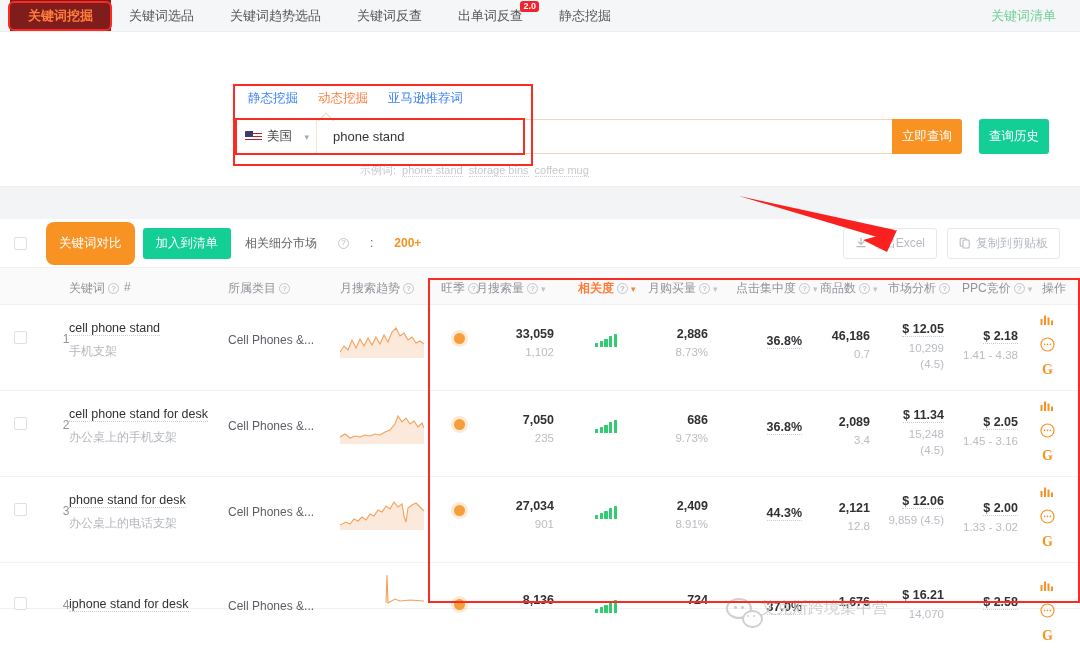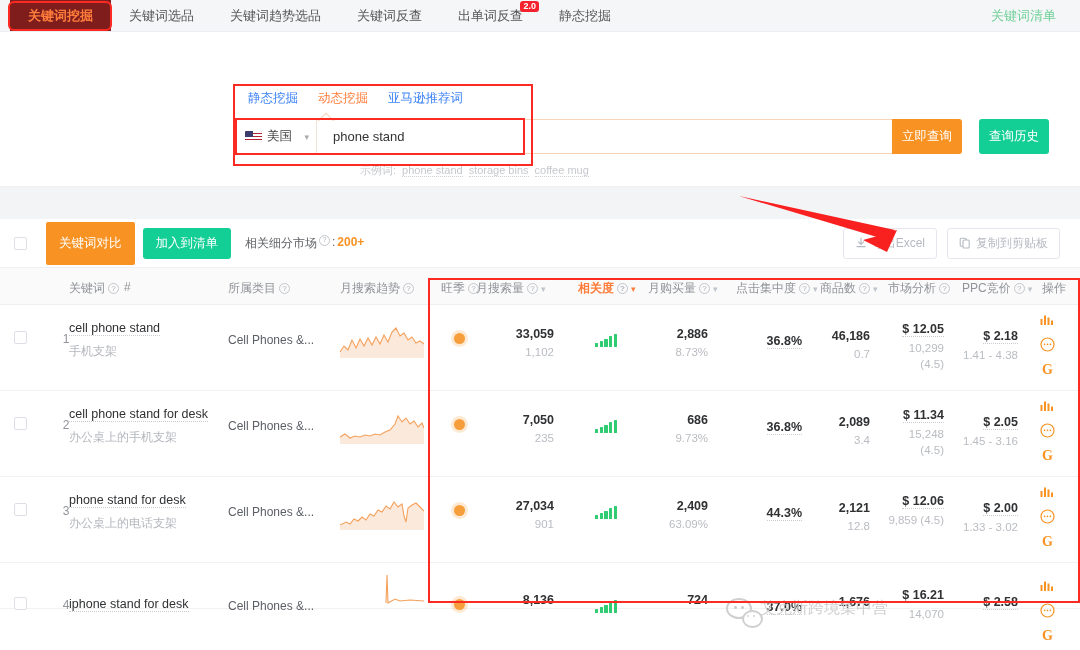--- a/index.html
+++ b/index.html
@@ -113,29 +113,29 @@
   .toolbar{
     height:48px; display:flex; align-items:center; padding:0 20px 0 14px;
     background:#fff; position:relative;
   }
   .cbox{
     width:13px; height:13px; border:1px solid #dcdfe6; border-radius:2px;
     background:#fff; flex:none; cursor:pointer;
   }
   .btn-orange{
     margin-left:19px; background:#f79223; color:#fff; font-size:12.5px;
-    padding:13px 13px; border-radius:2px; cursor:pointer;
+    padding:13px 13px; border-radius:8px; cursor:pointer;
   }
   .btn-green{
     margin-left:8px; background:#13ce95; color:#fff; font-size:12.5px;
     padding:7px 13px; border-radius:3px; cursor:pointer;
   }
   .market{
     margin-left:14px; font-size:12px; color:#606266;
-    display:flex; align-items:flex-start; gap:2px;
+    display:flex; align-items:center; gap:21px;
   }
   .market b{ color:#f79223; }
   .tb-spacer{ flex:1; }
   .btn-ghost{
     border:1px solid #e4e7ed; border-radius:3px; background:#fff;
     font-size:12px; color:#b6bac0; padding:6px 11px; margin-left:10px;
     display:flex; align-items:center; gap:5px; cursor:pointer;
   }
   .qmark{
     display:inline-flex; align-items:center; justify-content:center;
@@ -512,21 +512,21 @@
       </div>
       <div class="cell" style="left: 578px; top: 29px; width: 56px; text-align: center;"><span class="bars" style="display:inline-flex">
           <span style="height:4px"></span>
           <span style="height:6.2px"></span>
           <span style="height:8.4px"></span>
           <span style="height:10.600000000000001px"></span>
           <span style="height:12.8px"></span>
         </span></div>
       <div class="cell" style="left: 648px; top: 22px; width: 60px; text-align: right;">
         <div class="num-main">2,409</div>
-        <div class="num-sub">63.09%</div>
+        <div class="num-sub">8.91%</div>
       </div>
       <div class="cell" style="left: 736px; top: 29px; width: 66px; text-align: right;">
         <div class="num-main"><span class="dotted">44.3%</span></div>
       </div>
       <div class="cell" style="left: 812px; top: 24px; width: 58px; text-align: right;">
         <div class="num-main">2,121</div>
         <div class="num-sub">12.8</div>
       </div>
       <div class="cell" style="left: 886px; top: 17px; width: 58px; text-align: right;">
         <div class="num-main"><span class="dotted">$ 12.06</span></div>

